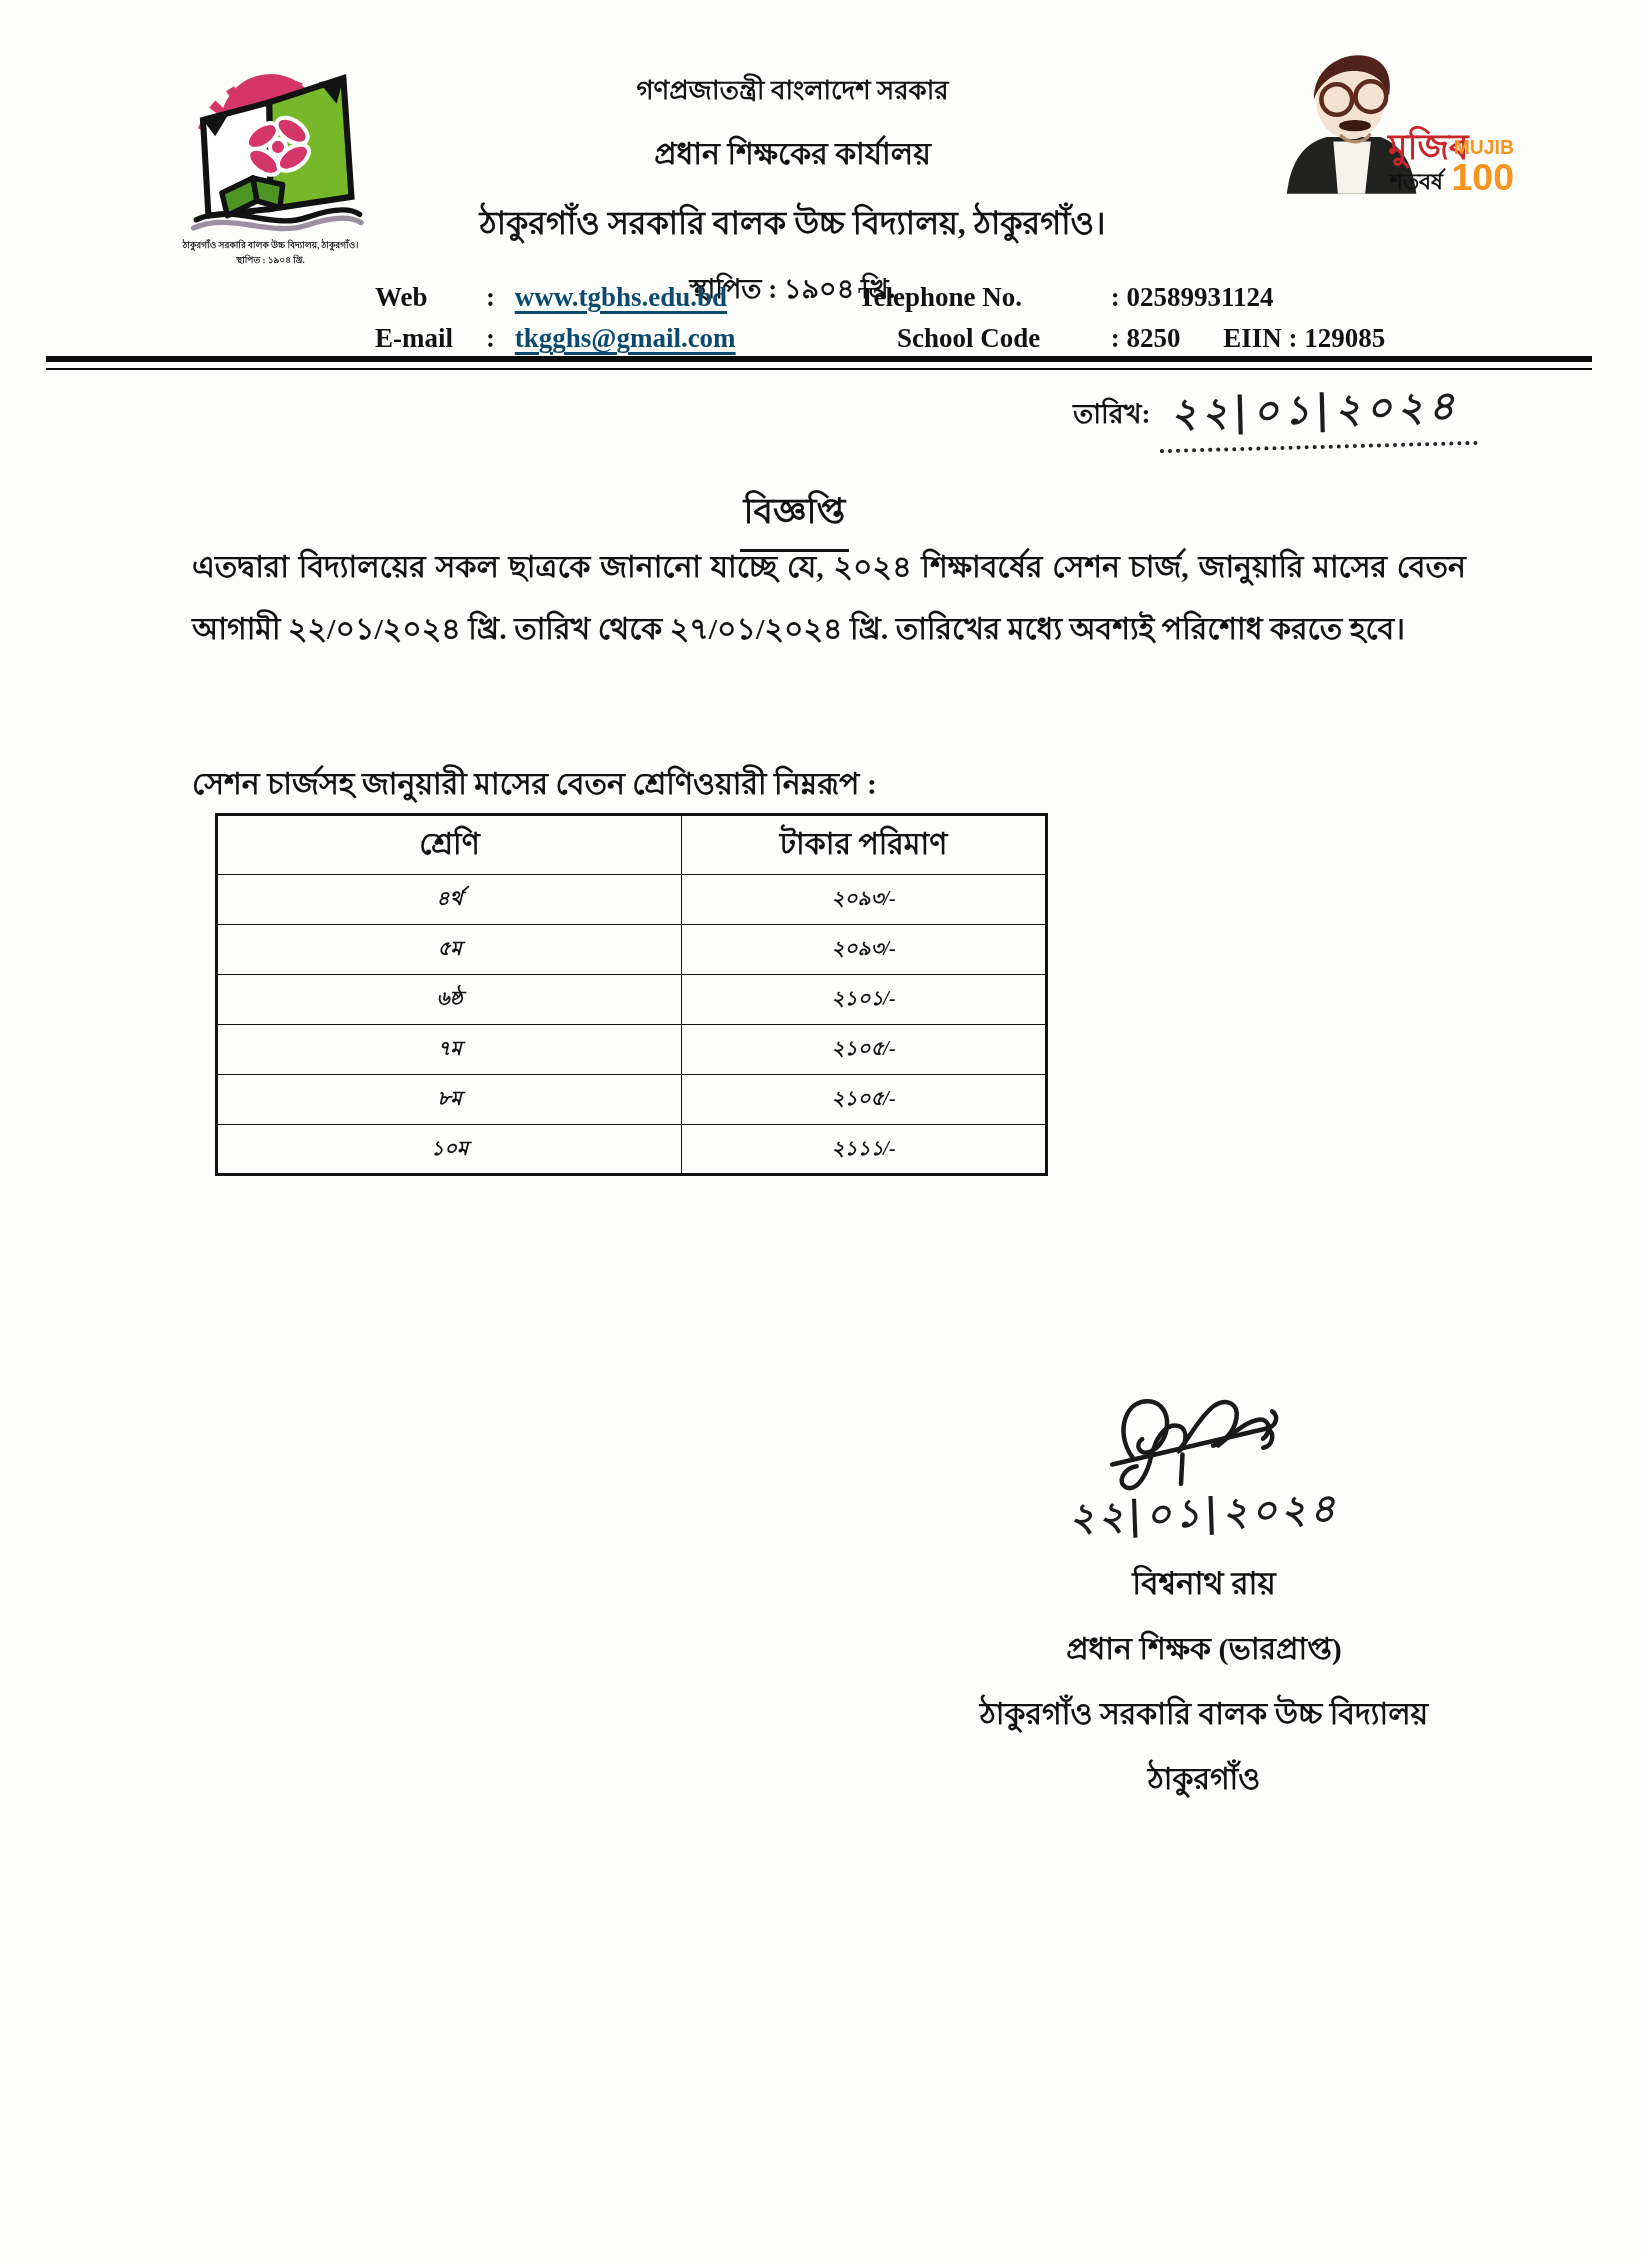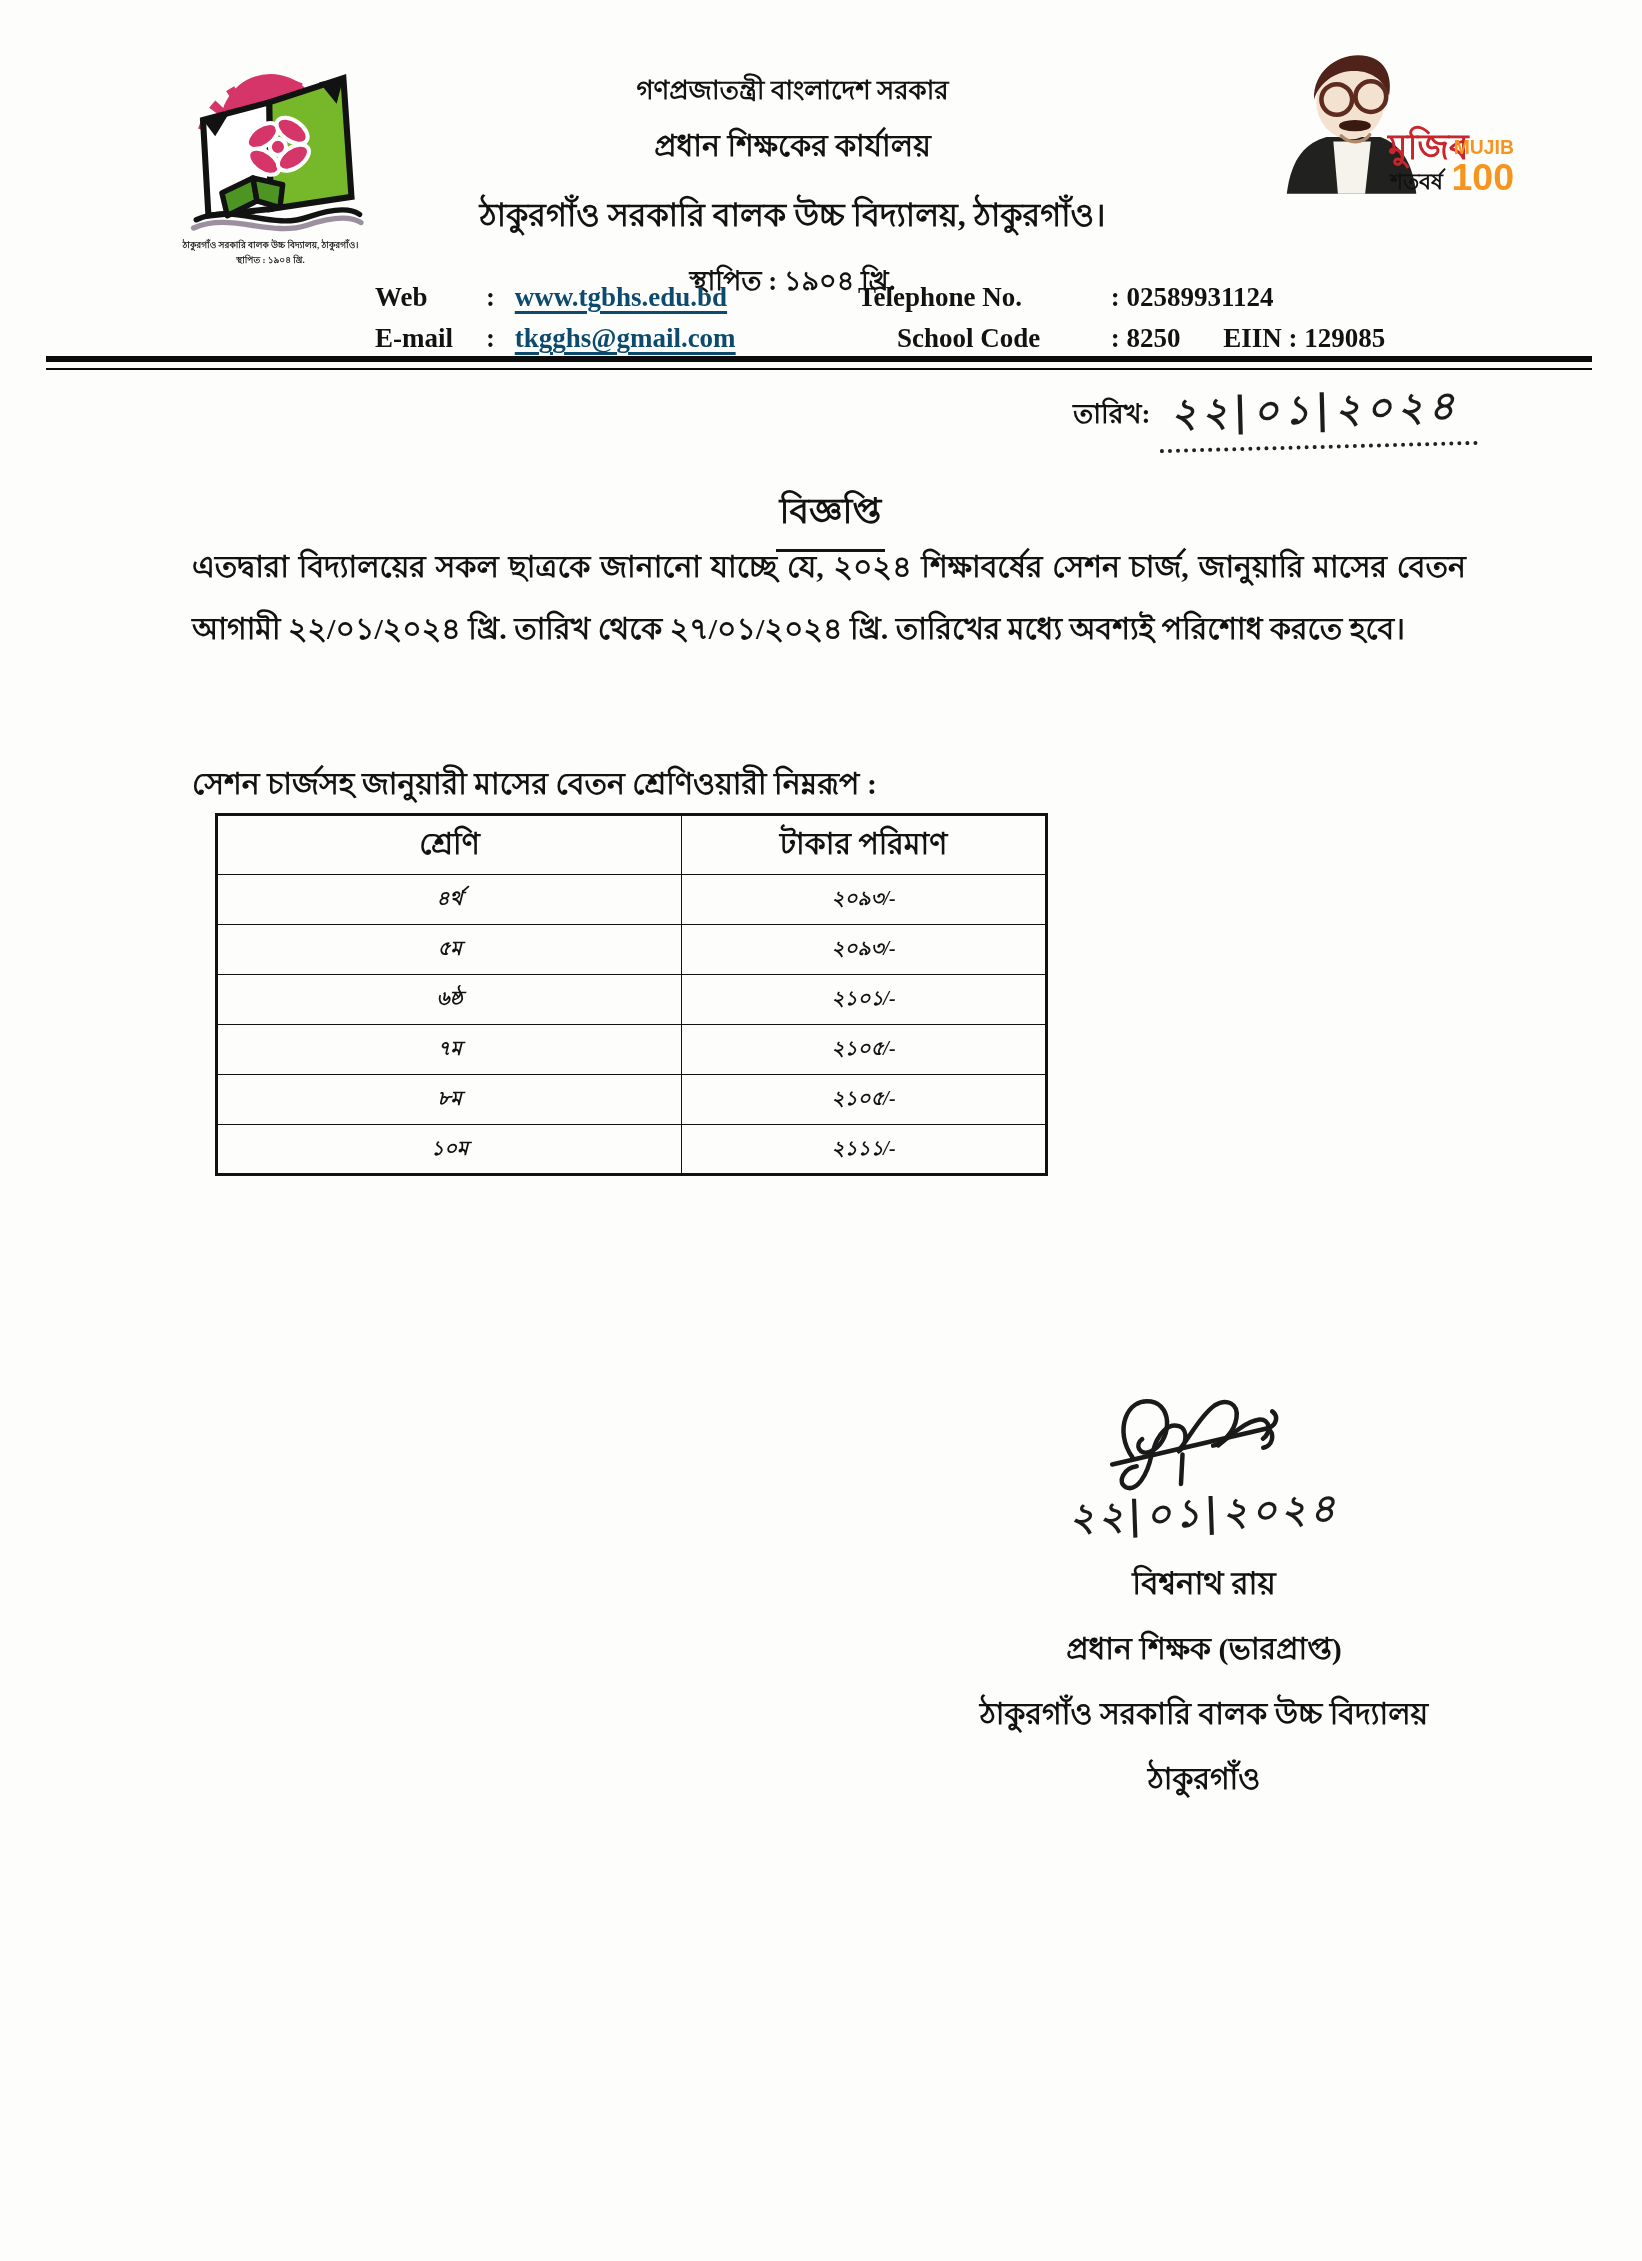--- a/index.html
+++ b/index.html
@@ -13,21 +13,21 @@
     font-family:"Liberation Serif","DejaVu Serif",serif;
     overflow:hidden;
   }
 
   
   .school-logo { position:absolute; left:169px; top:43px; width:203px; text-align:center; }
   .school-logo .logo-caption { font-size:9px; font-weight:700; line-height:1.45; color:#222; margin-top:1.3px; }
 
   .header-center { position:absolute; left:361px; top:70px; width:863px; text-align:center; font-weight:700; }
   .hdr-line1 { font-size:26px; }
-  .hdr-line2 { font-size:30px; margin-top:8px; }
+  .hdr-line2 { font-size:30px; margin-top:16px; }
   .hdr-line3 { font-size:32px; margin-top:17px; }
   .hdr-line4 { font-size:27px; margin-top:15.5px; }
 
   .mujib-logo { position:absolute; left:1247px; top:40px; width:267px; }
 
   
   .contact-left { position:absolute; left:375px; top:282px; font-size:27px; font-weight:700; }
   .contact-left .row { margin-bottom:10.3px; white-space:nowrap; }
   .contact-left .lbl { display:inline-block; width:111px; }
   .contact-left .colon { display:inline-block; width:22px; }
@@ -42,21 +42,21 @@
   
   .double-rule { position:absolute; left:46px; top:356px; width:1546px; height:14px;
     border-top:6.4px solid #0c0c0c; border-bottom:2.6px solid #0c0c0c; }
   .date-line { position:absolute; right:166px; top:378px; white-space:nowrap; }
   .date-line .printed { font-size:27px; font-weight:700; vertical-align:baseline;margin-top:10px; }
   .handwriting { font-family:"DejaVu Serif","Liberation Serif",serif; font-style:italic; font-weight:600; color:#1c1c1c; }
   .date-line .hw { display:inline-block; font-size:40px; letter-spacing:5.2px; padding:0 17px 0 11.6px;
     border-bottom:4.5px dotted #222; transform:rotate(-1.5deg); margin-left:6.4px; }
 
   
-  .notice-title-wrap { position:absolute; left:0; top:484px; width:1589px; text-align:center;margin-left:36px; }
+  .notice-title-wrap { position:absolute; left:0; top:484px; width:1589px; text-align:center; }
   .notice-title { display:inline-block; font-size:35px; font-weight:700; padding:0 3.9px 6.4px 3.9px; border-bottom:3.2px solid #141414; }
 
   .body-para { position:absolute; left:192px; top:536px; width:1274px;
     font-size:30px; font-weight:600; line-height:62px; text-align:justify; }
 
   .table-intro { position:absolute; left:192px; top:760px; font-size:30px; font-weight:600; }
 
   table.fee-table { position:absolute; left:215px; top:813px; border-collapse:collapse;
     border:3.9px solid #121212; }
   .fee-table th, .fee-table td { border:1.9px solid #121212; text-align:center; vertical-align:middle; }

